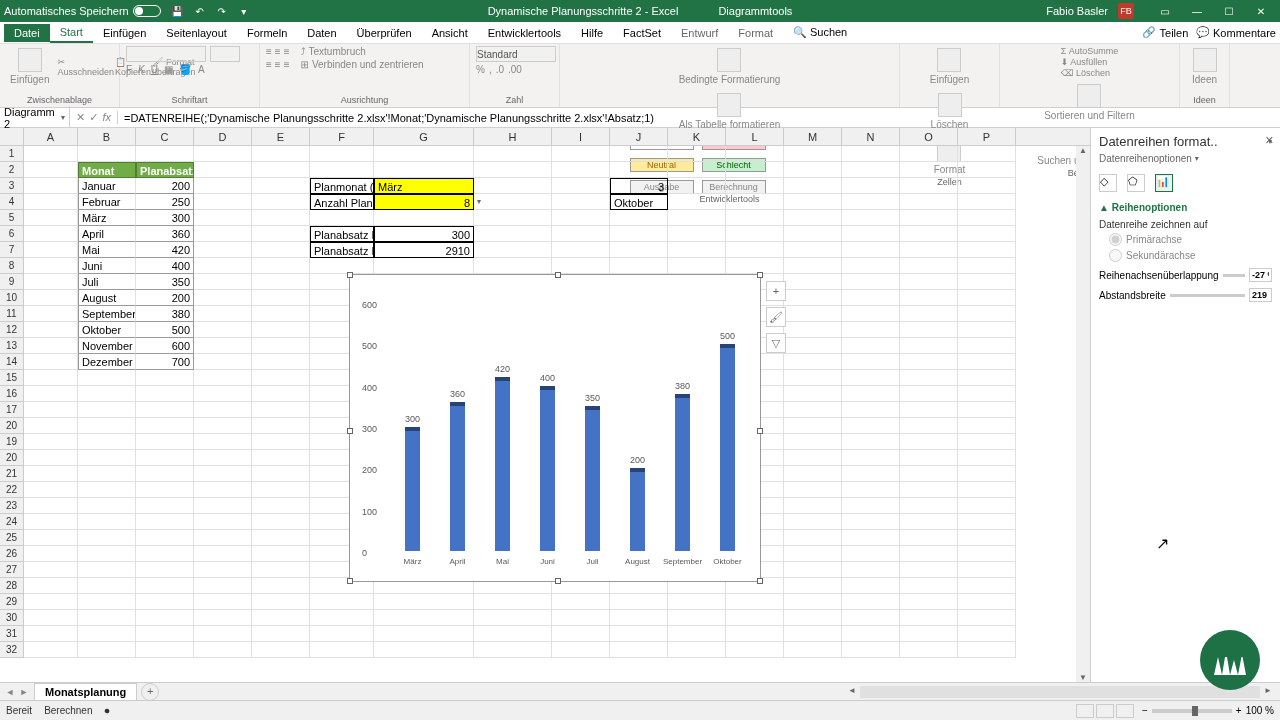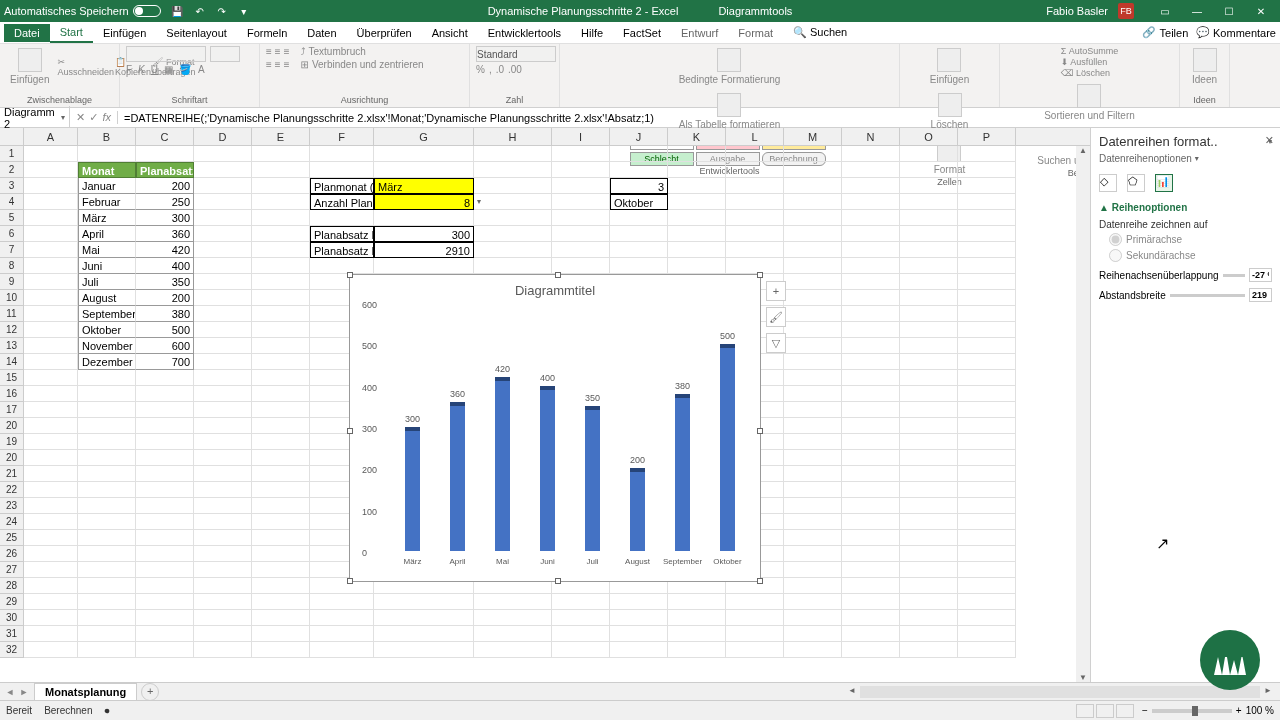--- a/index.html
+++ b/index.html
@@ -29,28 +29,28 @@
 
 
 .ribbon { height: 64px; background: #f3f2f1; display: flex; border-bottom: 1px solid #d0d0d0; font-size: 10px; color: #888; }
 .ribbon-group { border-right: 1px solid #e0e0e0; padding: 2px 6px; display: flex; flex-direction: column; justify-content: space-between; position: relative; }
 .ribbon-group .group-label { text-align: center; font-size: 9px; color: #666; }
 .ribbon-group .group-body { display: flex; flex-direction: column; gap: 2px; flex: 1; }
 .ribbon-group .line { display: flex; gap: 4px; align-items: center; }
 .ribbon-group .big-btn { display: flex; flex-direction: column; align-items: center; gap: 2px; padding: 2px 4px; }
 .ribbon-group .big-btn .icon { width: 24px; height: 24px; border: 1px solid #ccc; background: #eee; }
 .ribbon-group input[type=text] { width: 60px; height: 16px; font-size: 10px; border: 1px solid #ccc; }
-.style-cells { display: flex; flex-wrap: wrap; gap: 2px; width: 200px; }
+.style-cells { display: flex; flex-wrap: wrap; gap: 8px; width: 200px; }
 .style-cell { width: 64px; height: 14px; border: 1px solid #999; font-size: 9px; display: flex; align-items: center; justify-content: center; }
 .style-cell.standard { background: #fff; }
 .style-cell.bad { background: #ffc7ce; color: #9c0006; }
 .style-cell.neutral { background: #ffeb9c; color: #9c6500; }
 .style-cell.good { background: #c6efce; color: #006100; }
 .style-cell.out { background: #f2f2f2; }
-.style-cell.calc { background: #f2f2f2; border-radius: 6px; }
+.style-cell.calc { background: #f2f2f2; }
 
 
 .formula-bar { height: 20px; display: flex; align-items: center; border-bottom: 1px solid #d0d0d0; font-size: 11px; }
 .name-box { width: 70px; border-right: 1px solid #d0d0d0; padding: 0 4px; display: flex; align-items: center; justify-content: space-between; }
 .name-box .dd { font-size: 8px; color: #666; }
 .fx-btns { display: flex; gap: 4px; padding: 0 6px; border-right: 1px solid #d0d0d0; }
 .fx-btns span { color: #888; font-size: 11px; }
 .formula-input { flex: 1; padding: 0 6px; font-size: 11px; }
 
 
@@ -958,21 +958,20 @@
 
     <div class="chart-container">
       <div class="chart-handle" style="top:-3px;left:-3px"></div>
       <div class="chart-handle" style="top:-3px;left:50%"></div>
       <div class="chart-handle" style="top:-3px;right:-3px"></div>
       <div class="chart-handle" style="top:50%;left:-3px"></div>
       <div class="chart-handle" style="top:50%;right:-3px"></div>
       <div class="chart-handle" style="bottom:-3px;left:-3px"></div>
       <div class="chart-handle" style="bottom:-3px;left:50%"></div>
       <div class="chart-handle" style="bottom:-3px;right:-3px"></div>
-      <div class="chart-title">Diagrammtitel</div>
       <div class="chart-plot" id="chart-plot">
           <div class="chart-axis-label" style="left: -28px; top: 243px;">0</div>
           <div class="chart-axis-label" style="left: -28px; top: 201.667px;">100</div>
           <div class="chart-axis-label" style="left: -28px; top: 160.333px;">200</div>
           <div class="chart-axis-label" style="left: -28px; top: 119px;">300</div>
           <div class="chart-axis-label" style="left: -28px; top: 77.6667px;">400</div>
           <div class="chart-axis-label" style="left: -28px; top: 36.3333px;">500</div>
           <div class="chart-axis-label" style="left: -28px; top: -5px;">600</div>
           <div class="chart-bar" style="left: 14.625px; width: 15.75px; bottom: 0px; height: 124px;"></div>
           <div class="chart-bar-label" style="left: 7.625px; bottom: 127px;">300</div>

